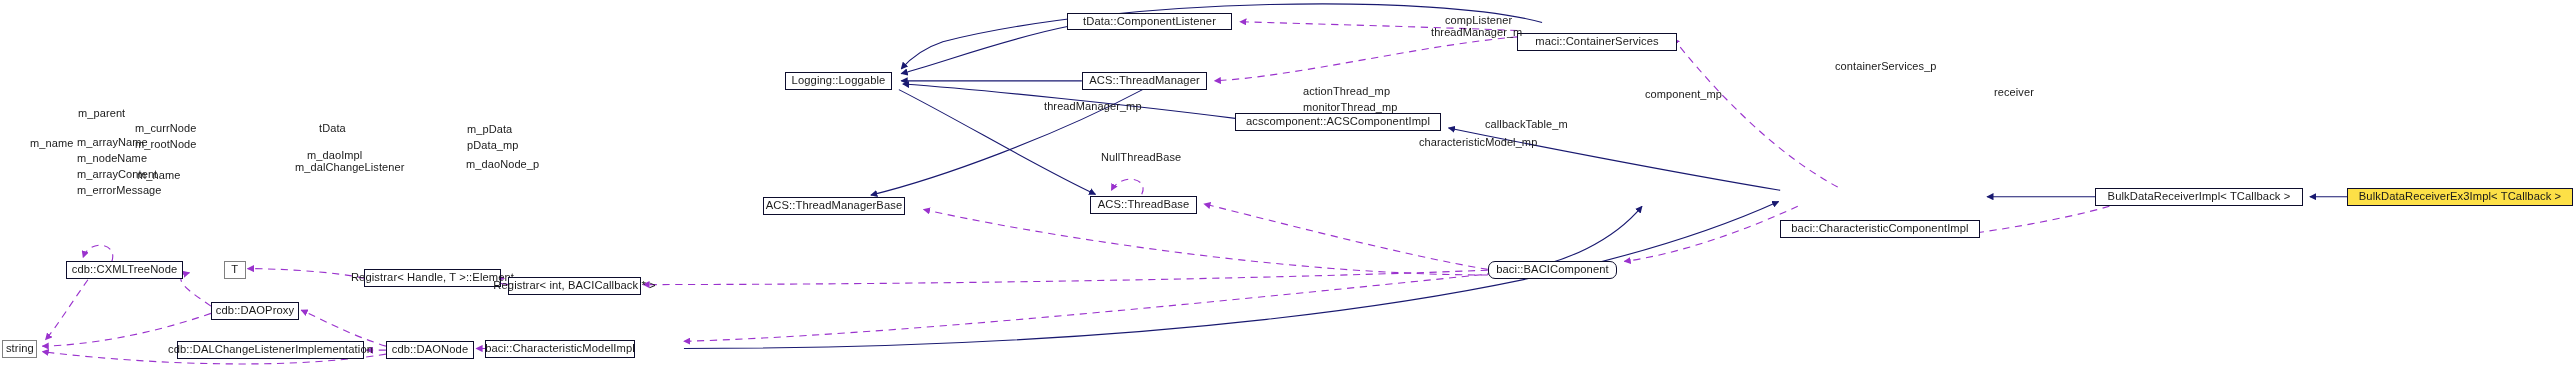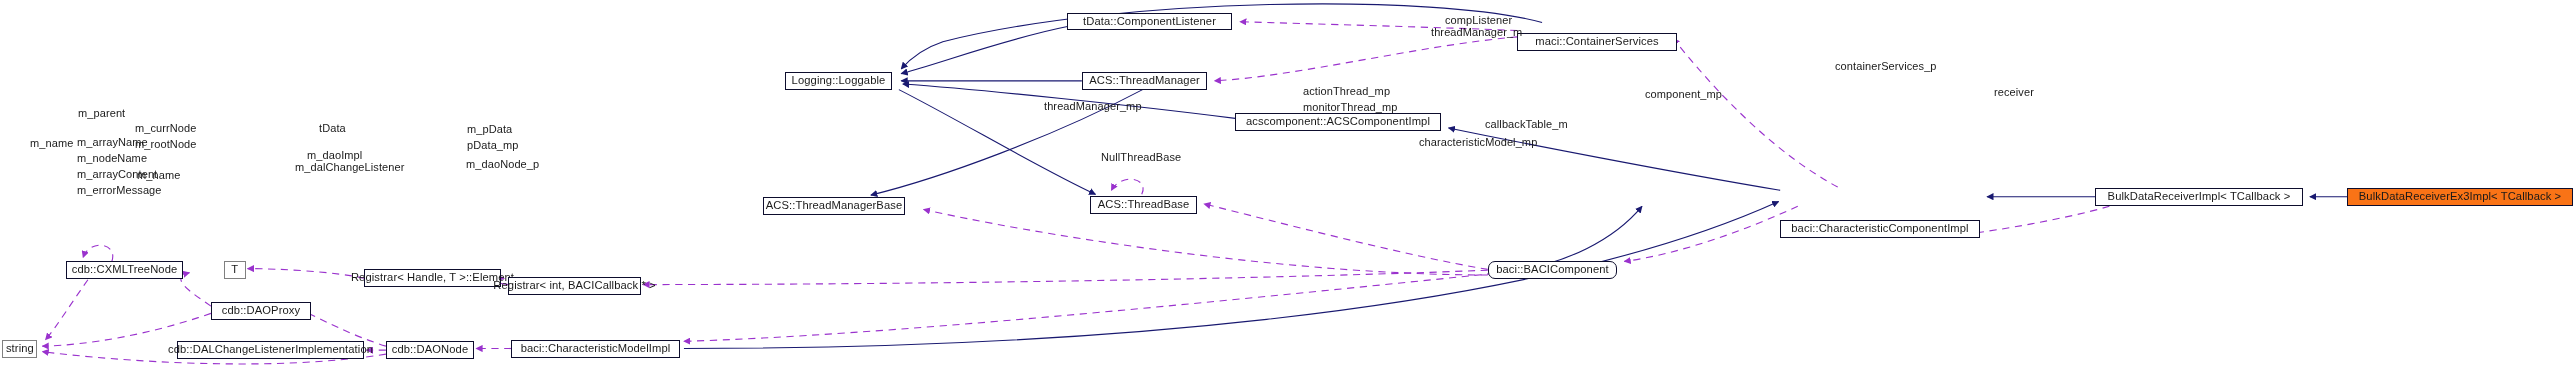--- a/index.html
+++ b/index.html
@@ -26,21 +26,21 @@
     white-space:nowrap;
     padding:0 5.6px;
     height:17.6px;
     letter-spacing:0.1px;
   }
   .node.greybox{
     border:0.8px solid #808080;
     background:#ffffff;
   }
   .node.highlight{
-    background:#f97316;
+    background:#fde047;
     border:0.8px solid #0d0d2d;
   }
   .edge-label{
     position:absolute;
     font-size:11px;
     color:#1a1a1a;
     white-space:pre;
     line-height:12px;
     letter-spacing:0.1px;
   }
@@ -168,33 +168,33 @@
     </div>
   <div class="node greybox" style="left:224px;top:261px;width:21.6px;">
       <span>T</span>
     </div>
   <div class="node" style="left:364px;top:269px;width:137px;">
       <span>Registrar&lt; Handle, T &gt;::Element</span>
     </div>
   <div class="node" style="left:508px;top:277px;width:133px;">
       <span>Registrar&lt; int, BACICallback * &gt;</span>
     </div>
-  <div class="node" style="left:211px;top:302px;width:100px;">
+  <div class="node" style="left:211px;top:302px;width:88px;">
       <span>cdb::DAOProxy</span>
     </div>
   <div class="node greybox" style="left:2.4px;top:340px;width:35px;">
       <span>string</span>
     </div>
   <div class="node" style="left:177px;top:341px;width:187px;">
       <span>cdb::DALChangeListenerImplementation</span>
     </div>
   <div class="node" style="left:386px;top:341px;width:88px;">
       <span>cdb::DAONode</span>
     </div>
-  <div class="node" style="left:511px;top:340px;width:169px;">
+  <div class="node" style="left:485px;top:340px;width:150px;">
       <span>baci::CharacteristicModelImpl</span>
     </div>
 
   <div class="edge-label" style="left:1445px;top:14.4px;">compListener</div>
   <div class="edge-label" style="left:1431px;top:26px;">threadManager_m</div>
   <div class="edge-label" style="left:1835px;top:60px;">containerServices_p</div>
   <div class="edge-label" style="left:1101px;top:151px;">NullThreadBase</div>
   <div class="edge-label multi" style="left:1303px;top:83px;text-align:left;">actionThread_mp
 monitorThread_mp</div>
   <div class="edge-label" style="left:1044px;top:100px;">threadManager_mp</div>

